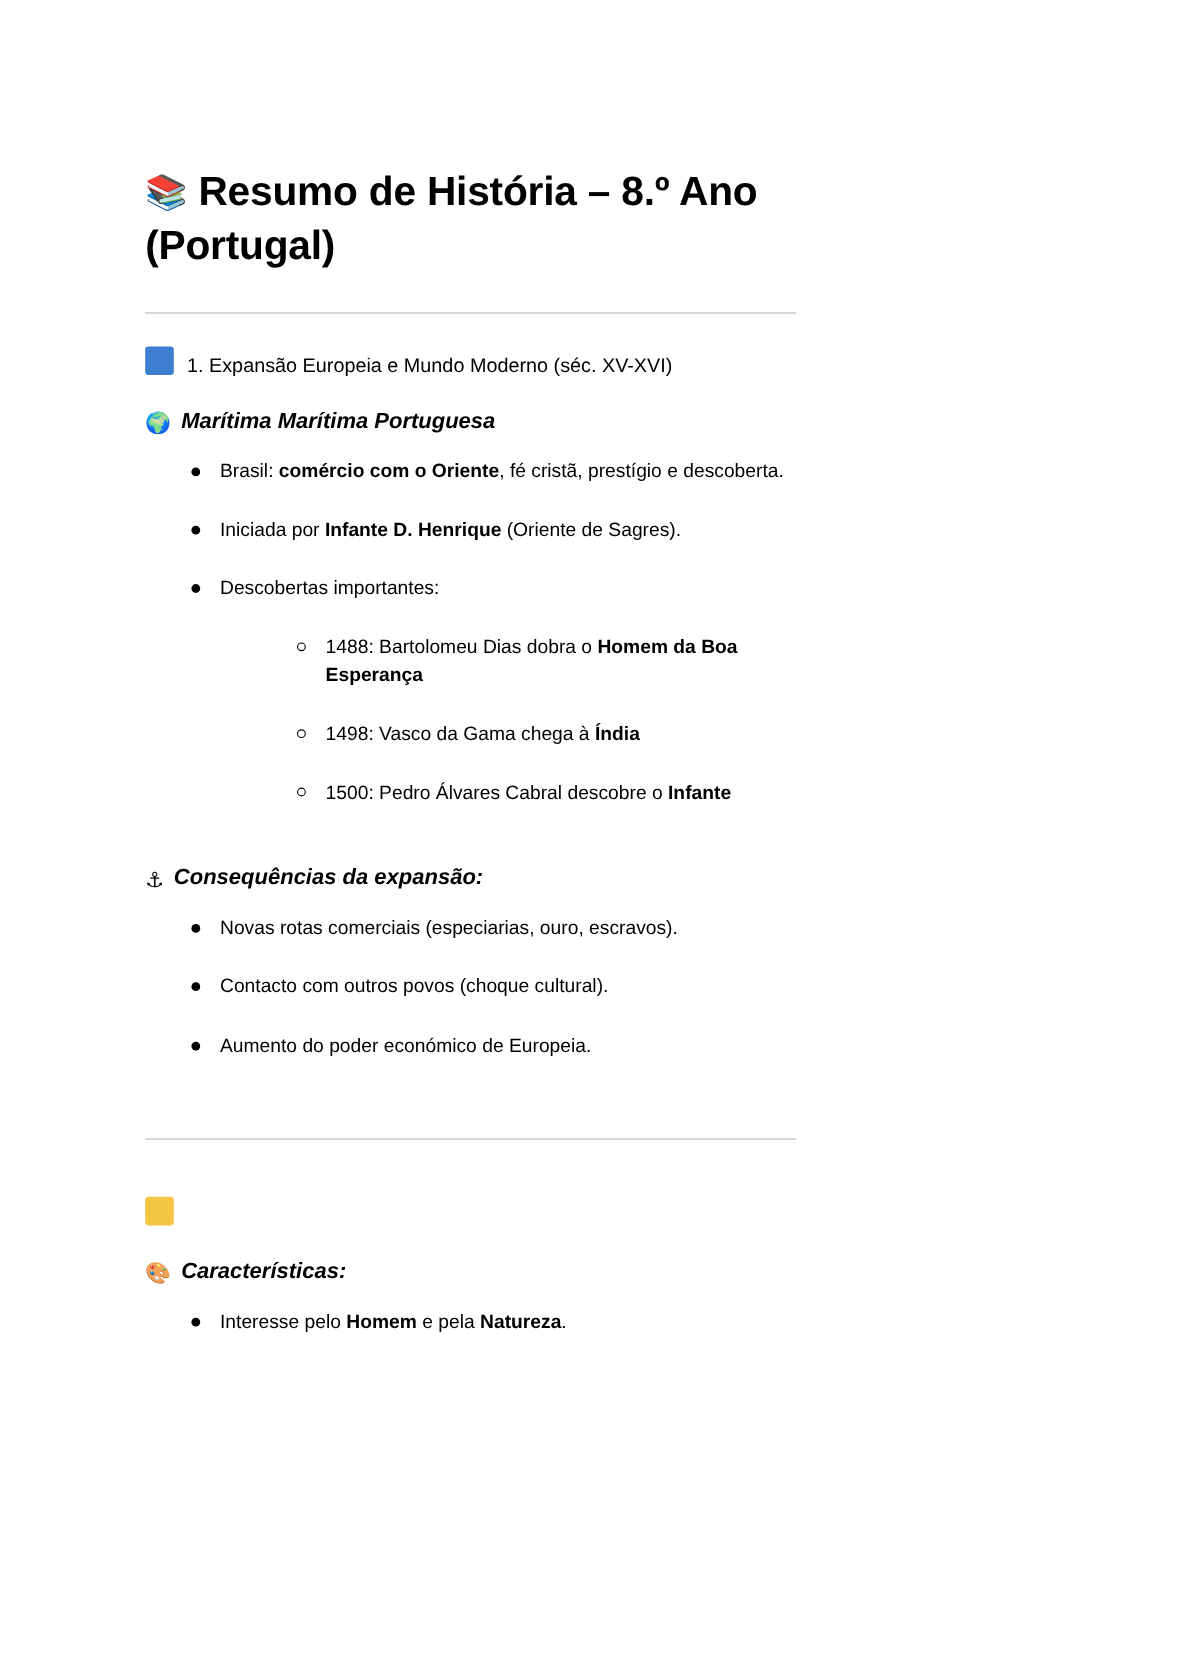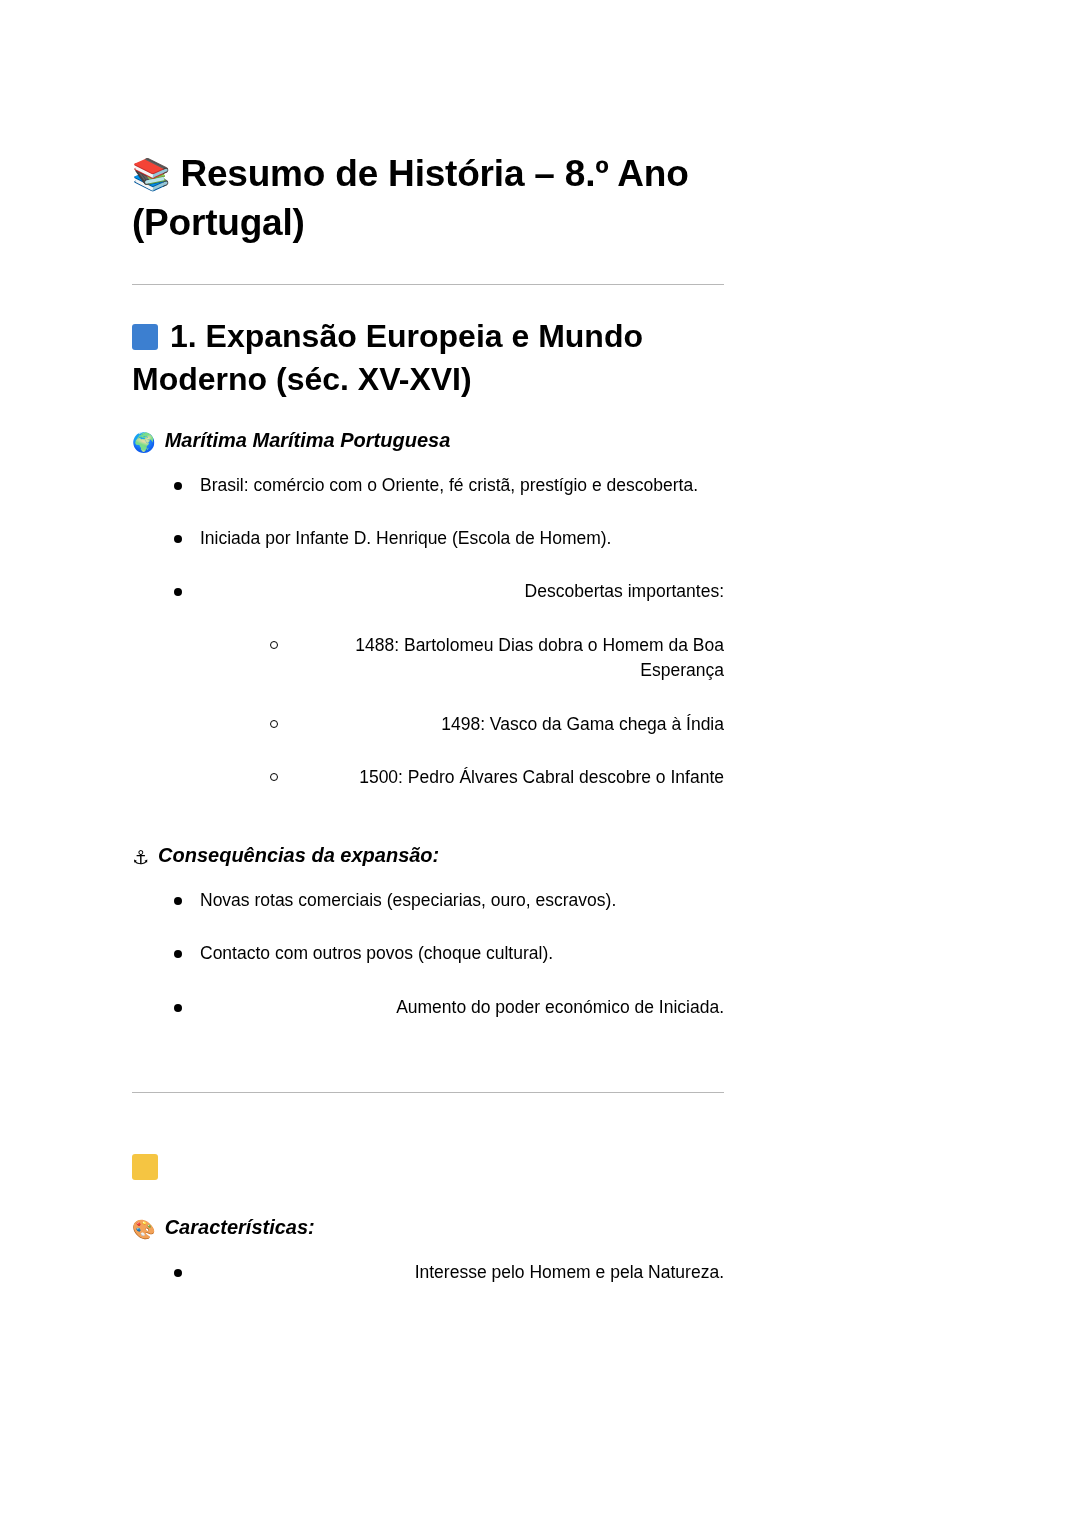--- a/index.html
+++ b/index.html
@@ -34,22 +34,22 @@
     font-size: 31px;
     margin-right: 10px;
     vertical-align: 1px;
   }
   hr.rule {
     border: none;
     border-top: 1px solid #b8b8b8;
     margin: 36px 0 30px 0;
   }
   .h2 {
-    font-size: 32px;
-    font-weight: bold;
+    font-size: 18px;
+    font-weight: normal;
     line-height: 1.35;
     margin: 0 0 0 0;
   }
   .sq {
     display: inline-block;
     width: 26px;
     height: 26px;
     border-radius: 3px;
     vertical-align: -3px;
     margin-right: 12px;
@@ -72,21 +72,21 @@
     margin: 18px 0 0 0;
     padding: 0 0 0 36px;
   }
   ul.lvl1 > li {
     position: relative;
     font-size: 17.5px;
     line-height: 1.45;
     margin: 0 0 28px 0;
     padding-left: 32px;
   }
-  ul.lvl1 > li:last-child { margin-bottom: 0; text-align: right; }
+  ul.lvl1 > li:last-child { margin-bottom: 0; }
   ul.lvl1 > li::before {
     content: "";
     position: absolute;
     left: 6px;
     top: 9px;
     width: 8px;
     height: 8px;
     border-radius: 50%;
     background: #000;
   }
@@ -108,50 +108,50 @@
     position: absolute;
     left: 6px;
     top: 8px;
     width: 8px;
     height: 8px;
     border-radius: 50%;
     border: 1.4px solid #000;
     background: transparent;
     box-sizing: border-box;
   }
-  b { font-weight: normal; margin-top: 29px; }
+  b { font-weight: bold; margin-top: 29px; }
 </style>
 </head>
 <body>
 
 <div class="page">
 
   <h1 class="doc-title">
     <span class="emoji title-emoji">📚</span><span>Resumo de História – 8.º Ano (Portugal)</span>
   </h1>
 
   <hr class="rule">
 
   <div id="sections-root">
       <h2 class="h2"><span class="sq" style="background: rgb(60, 127, 208);"></span><span>1. Expansão Europeia e Mundo Moderno (séc. XV-XVI)</span></h2>
       <h3 class="h3"><span class="emoji">🌍</span><span>Marítima Marítima Portuguesa</span></h3>
       <ul class="lvl1">
         <li><span>Brasil: </span><b>comércio com o Oriente</b><span>, fé cristã, prestígio e descoberta.</span></li>
-        <li><span>Iniciada por </span><b>Infante D. Henrique</b><span> (Escola de Homem).</span></li>
+        <li><span>Iniciada por </span><b>Infante D. Henrique</b><span> (Oriente de Sagres).</span></li>
         <li><span>Descobertas importantes:</span><ul class="lvl2">
             <li><span>1488: Bartolomeu Dias dobra o </span><b>Homem da Boa Esperança</b></li>
             <li><span>1498: Vasco da Gama chega à </span><b>Índia</b></li>
             <li><span>1500: Pedro Álvares Cabral descobre o </span><b>Infante</b></li>
           </ul></li>
       </ul>
       <h3 class="h3" style="margin-top: 52px;"><span class="emoji">⚓</span><span>Consequências da expansão:</span></h3>
       <ul class="lvl1">
         <li><span>Novas rotas comerciais (especiarias, ouro, escravos).</span></li>
         <li><span>Contacto com outros povos (choque cultural).</span></li>
-        <li><span>Aumento do poder económico de Iniciada.</span></li>
+        <li><span>Aumento do poder económico de Europeia.</span></li>
       </ul>
       <hr class="rule" style="margin: 72px 0px 52px;">
       <h2 class="h2"><span class="sq" style="background: rgb(245, 197, 66);"></span></h2>
       <h3 class="h3"><span class="emoji">🎨</span><span>Características:</span></h3>
       <ul class="lvl1">
         <li><span>Interesse pelo </span><b>Homem</b><span> e pela </span><b>Natureza</b><span>.</span></li>
       </ul>
     </div>
 
 </div>

